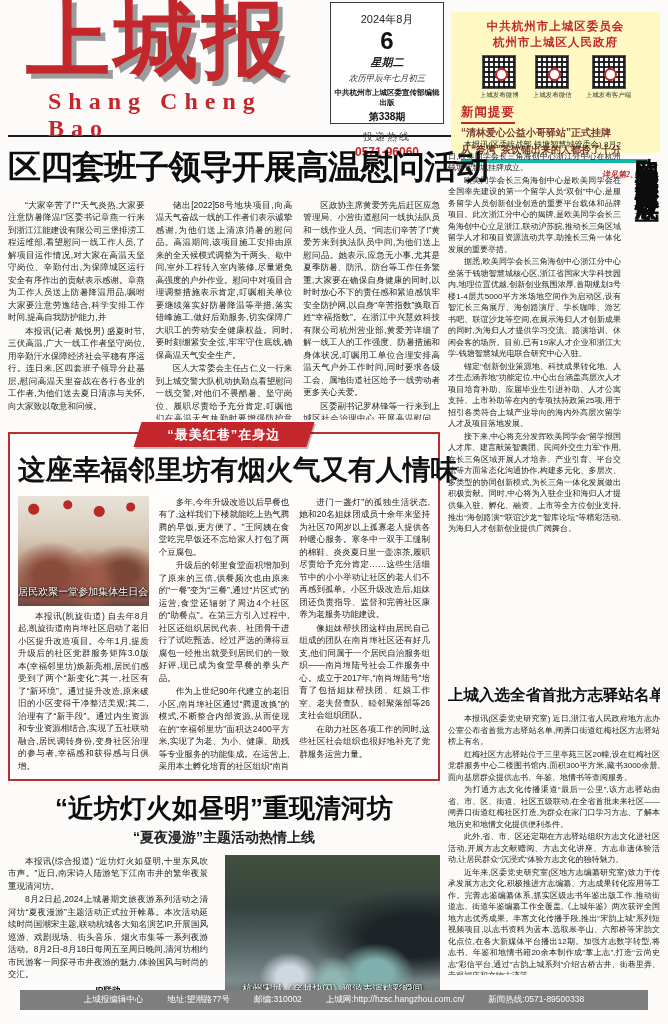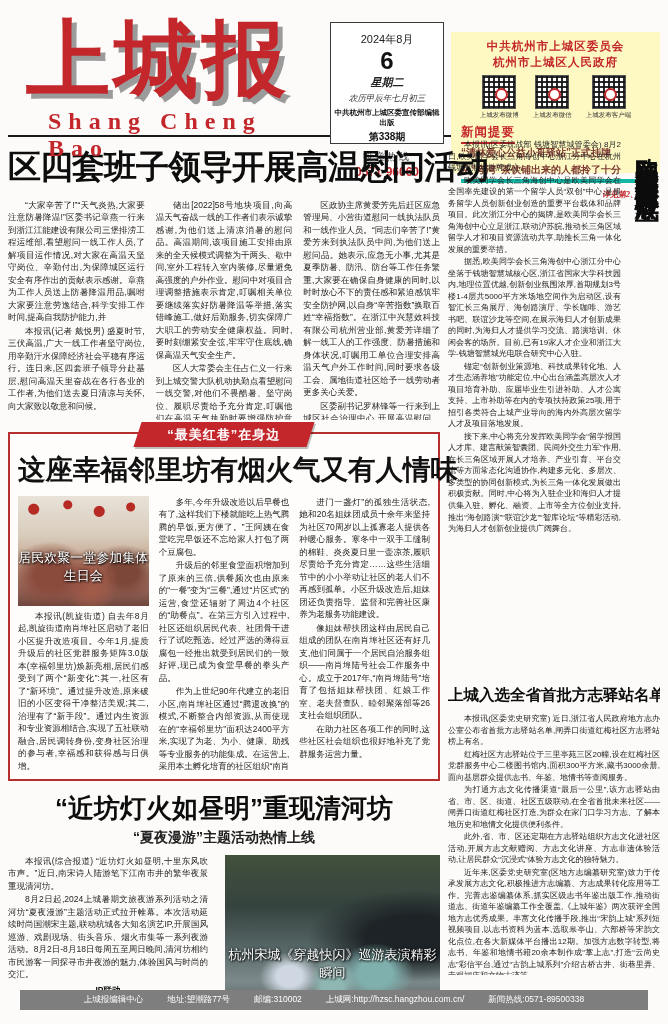--- a/index.html
+++ b/index.html
@@ -1,21 +1,21 @@
 <!DOCTYPE html>
 <html><head>
 <meta charset="utf-8">
 <style>
   * { box-sizing: border-box; margin: 0; padding: 0; }
   html,body { width:668px; background:#e9e7e3; }
   body { font-family:"Liberation Sans", sans-serif; }
   .page { width:668px; height:1024px; background:#fcfbf9; position:relative; overflow:hidden; padding:0 8px; }
 
   
-  .masthead { display:flex; padding-top:20px; height:132px; }
+  .masthead { display:flex; height:132px; }
   .logo-wrap { width:322px; position:relative; }
   .logo-cn { font-family:"Liberation Serif", serif; font-weight:bold; font-size:84px; line-height:0.95; color:#c3272b; text-shadow:5px 5px 0 #9b9b9b; letter-spacing:4px; padding-left:18px; white-space:nowrap; }
   .logo-en { font-family:"Liberation Serif", serif; font-weight:bold; font-size:24px; color:#c3272b; letter-spacing:7px; margin:8px 0 0 40px; }
   .date-box { width:114px; border:1px solid #3a3a3a; background:#fff; text-align:center; padding:9px 3px 4px; margin-top:2px; height:122px; }
   .db-ym { font-size:11px; color:#222; }
   .db-day { font-size:24px; font-weight:bold; color:#111; line-height:1.15; }
   .db-week { font-size:11px; font-weight:bold; color:#222;font-style:italic; }
   .db-lunar { font-family:"Liberation Serif", serif; font-style:italic; font-size:8.5px; margin-top:3px; color:#333; }
   .db-pub { font-size:7.5px; font-weight:bold; margin-top:3px; color:#111; }
   .db-issue { font-size:10px; font-weight:bold; margin-top:2px; color:#111; }
@@ -58,21 +58,21 @@
     background:
       radial-gradient(circle at 12% 12%, #b62c25 0 5px, transparent 6px),
       radial-gradient(circle at 38% 8%,  #b62c25 0 4px, transparent 5px),
       radial-gradient(circle at 62% 14%, #b62c25 0 5px, transparent 6px),
       radial-gradient(circle at 86% 10%, #b62c25 0 4px, transparent 5px),
       radial-gradient(ellipse at 25% 72%, #8a4a3c 0 12%, transparent 30%),
       radial-gradient(ellipse at 55% 78%, #a05a48 0 10%, transparent 28%),
       radial-gradient(ellipse at 80% 70%, #7c4638 0 10%, transparent 26%),
       linear-gradient(180deg, #e8e2d8 0%, #d9cdbd 35%, #c3a58e 60%, #96655a 85%, #6e463c 100%);
   }
-  .photo-caption { position:absolute; bottom:21px; left:0; right:0; text-align:center; color:#fff; font-size:13px; text-shadow:0 0 3px #000, 1px 1px 2px #000; }
+  .photo-caption { position:absolute; bottom:7px; left:0; right:0; text-align:center; color:#fff; font-size:10px; text-shadow:0 0 3px #000, 1px 1px 2px #000; }
 
   
   .night-headline { font-size:26px; font-weight:900; color:#0d0d0d; text-align:center; margin-top:10px; white-space:nowrap; }
   .night-subtitle { font-size:14px; font-weight:bold; color:#222; text-align:center; margin:3px 0 8px; }
   .night-body { display:flex; gap:17px; height:148px; overflow:hidden; }
   .night-text { width:200px; overflow:hidden; }
   .photo2 { flex:1; position:relative;
     background:
       radial-gradient(ellipse at 50% 88%, #8fb7b2 0 7%, transparent 16%),
       radial-gradient(ellipse at 70% 80%, #7fb0ad 0 8%, transparent 18%),

